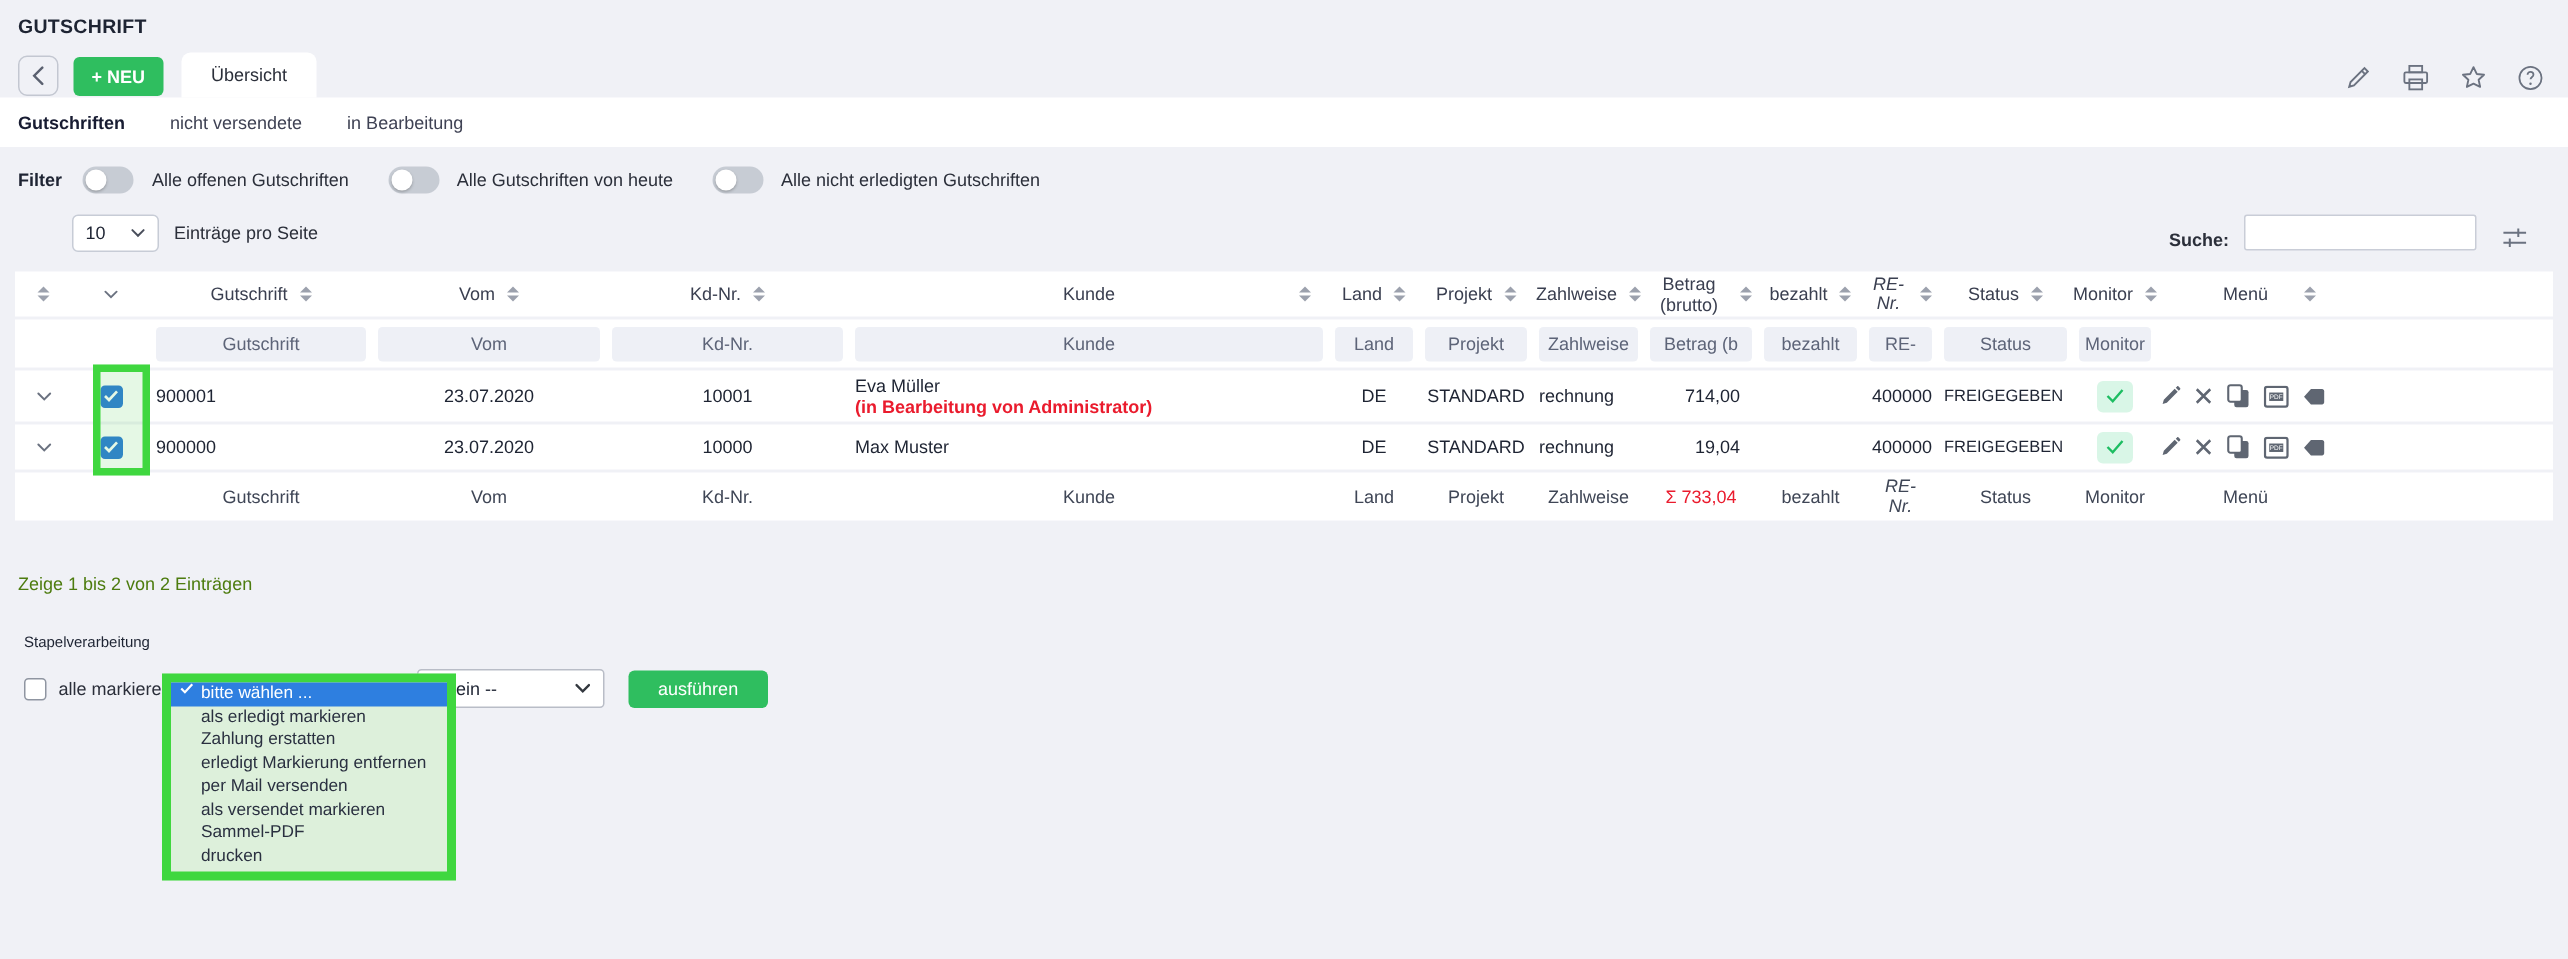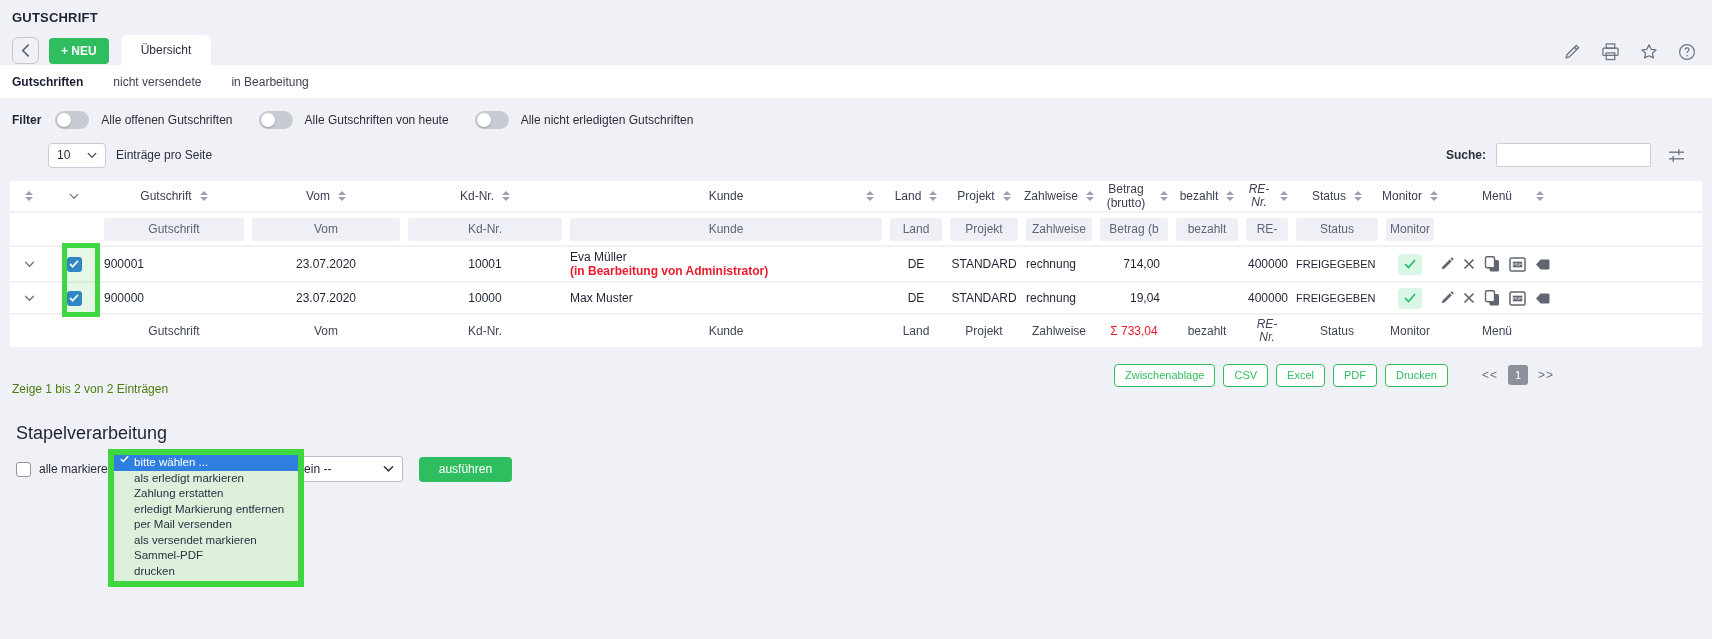--- a/index.html
+++ b/index.html
@@ -35,21 +35,21 @@
   .toggle .knob { position:absolute; left:2px; top:2px; width:14px; height:14px; border-radius:50%; background:#fff;
                   box-shadow:0 1px 2px rgba(0,0,0,.25); }
   .toggle-label { margin-right:14px; color:#2b2f3a; }
 
   
   .controls { margin:13px 12px 0 12px; display:flex; align-items:center; position:relative; height:26px;padding-left:36px; }
   .select-box { height:25px; background:#fff; border:1px solid #c7ccd6; border-radius:4px; display:flex;
                 align-items:center; padding:0 8px; gap:10px; cursor:pointer; }
   .len-select { width:58px; justify-content:space-between; }
   .controls .clabel { margin-left:10px; color:#2b2f3a; }
-  .search-group { position:absolute; right:14px; display:flex; align-items:center; gap:10px; }
+  .search-group { position:absolute; right:14px; display:flex; align-items:flex-end; gap:10px; }
   .search-label { font-weight:bold; color:#2b2f3a; }
   .search-input { width:155px; height:24px; border:1px solid #c9cdd7; border-radius:2px; background:#fff; padding:0 6px;
                   font-family:inherit; font-size:12px; }
   .sliders { margin-left:6px; color:#6b7280; cursor:pointer; }
 
   
   .table-wrap { position:relative; margin:11px 10px 0 10px; }
   table { width:100%; table-layout:fixed; border-collapse:separate; border-spacing:0 2px; }
   tr { background:#fff; }
   th, td { padding:0 4px; vertical-align:middle; font-weight:normal; }
@@ -94,21 +94,21 @@
   .right-group { position:absolute; right:146px; display:flex; align-items:center; gap:8px; }
   .exp-btn { height:23px; padding:0 10px; background:#fff; border:1px solid #2fbe5f; border-radius:4px;
              color:#2fbe5f; font-size:11px; font-family:inherit; cursor:pointer; }
   .pager { display:flex; align-items:center; gap:10px; margin-left:26px; color:#6b7280; }
   .page-current { width:20px; height:20px; border-radius:3px; background:#8c909b; color:#fff; display:flex;
                   align-items:center; justify-content:center; font-size:11px; cursor:pointer; }
   .page-arrow { cursor:pointer; letter-spacing:1px; }
 
   
   .batch { position:relative; margin:36px 0 0 16px; }
-  .batch-title { font-size:18px; color:#1e2433; }
+  .batch-title { font-size:10px; color:#1e2433; }
   .batch-row { margin-top:12px; display:flex; align-items:center; height:26px; }
   .batch-row .blabel { margin-left:8px; color:#2b2f3a; white-space:nowrap; }
   .printer-label { margin-left:110px; color:#2b2f3a; }
   .printer-select { margin-left:8px; width:125px; height:26px; border-radius:3px; border:1px solid #b9bdc7;
                     justify-content:space-between; }
   .exec-btn { margin-left:16px; height:25px; padding:0 20px; background:#2fbe5f; border:none; border-radius:4px;
               color:#fff; font-size:12px; font-family:inherit; cursor:pointer; }
   .dd-anno { position:absolute; left:92px; top:26px; border:6px solid #3fd73f; background:#ddf0db; z-index:10; }
   .dd-list { width:184px; padding-bottom:2px; }
   .dd-item { height:15.5px; line-height:15.5px; padding:0 6px 0 20px; font-size:11.5px; color:#2a3040;
@@ -528,32 +528,20 @@
         <td class="ta-c">Menü</td>
         <td></td>
       </tr>
     </tfoot>
   </table>
   <div class="anno-box"></div>
 </div>
 
 <div class="belowbar">
   <span class="info-text">Zeige 1 bis 2 von 2 Einträgen</span>
-  <div class="right-group">
-    <button class="exp-btn">Zwischenablage</button>
-    <button class="exp-btn">CSV</button>
-    <button class="exp-btn">Excel</button>
-    <button class="exp-btn">PDF</button>
-    <button class="exp-btn">Drucken</button>
-    <div class="pager">
-      <span class="page-arrow">&lt;&lt;</span>
-      <span class="page-current">1</span>
-      <span class="page-arrow">&gt;&gt;</span>
-    </div>
-  </div>
 </div>
 
 <div class="batch">
   <div class="batch-title">Stapelverarbeitung</div>
   <div class="batch-row">
     <span class="chk-empty"></span>
     <span class="blabel">alle markieren</span>
     <span class="printer-label">Drucker:</span>
     <div class="select-box printer-select">
       <span>-- kein --</span>

